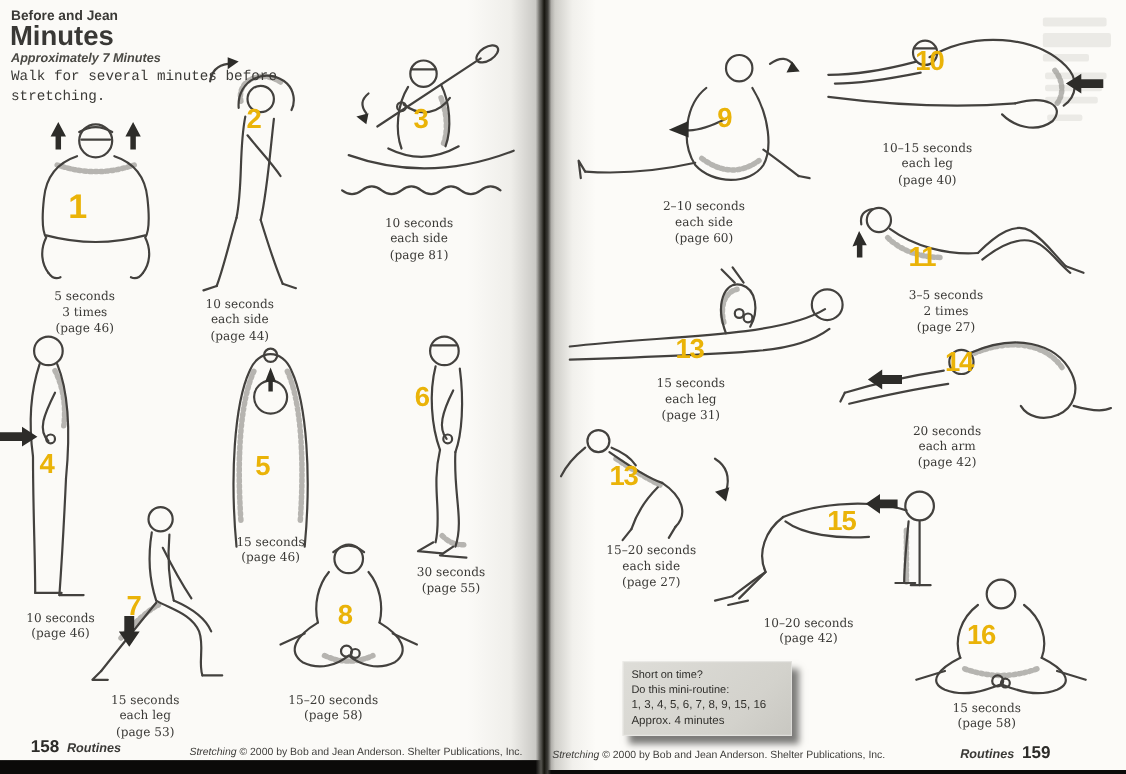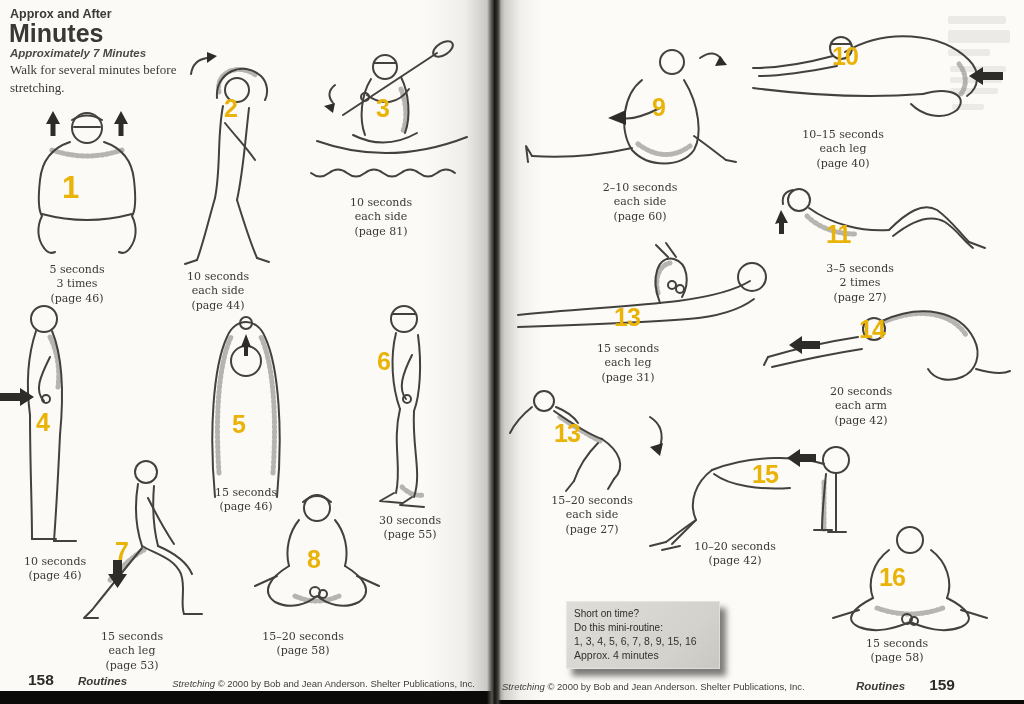--- a/index.html
+++ b/index.html
@@ -18,56 +18,56 @@
     background:linear-gradient(to right,#716f6b 0%,#cfcec9 2%,#f1f0ec 5%,#fcfbf8 9%,#fcfbf8 100%);
   }
   .gutter{
     position:absolute;left:487px;top:0;width:14px;height:704px;z-index:6;
     background:linear-gradient(to right,rgba(70,69,65,0) 0%,#55544f 35%,#16150f 55%,#3d3c38 78%,rgba(130,129,125,0) 100%);
   }
   
   .eyebrow{position:absolute;left:10px;top:7px;font-size:12.5px;font-weight:bold;color:#3a3936;z-index:3;}
   .title{position:absolute;left:9px;top:19px;font-size:25px;font-weight:bold;color:#393835;z-index:3;}
   .subtitle{position:absolute;left:10px;top:47px;font-size:11.5px;font-style:italic;font-weight:bold;color:#4a4944;z-index:3;}
-  .intro{position:absolute;left:10px;top:61px;font-family:Liberation Serif, serif;
+  .intro{position:absolute;left:10px;top:61px;font-family:Liberation Mono, monospace;
          font-size:13px;color:#3b3a37;line-height:1.35;white-space:pre-line;z-index:3;}
   
   .fig{position:absolute;z-index:2;}
   .fig svg{display:block;width:100%;height:100%;}
   .fig path,.fig circle,.fig ellipse{fill:none;stroke:#43413e;stroke-width:2;stroke-linecap:round;stroke-linejoin:round;}
   .fig .arr{fill:#2d2c29;stroke:none;}
   .fig .shade{stroke:#918f8b;stroke-width:5;stroke-dasharray:2 3;opacity:.65;}
   .num{position:absolute;font-weight:bold;font-size:25px;color:#eab308;z-index:3;letter-spacing:-1px;}
   .cap{position:absolute;transform:translateX(-50%);width:150px;text-align:center;z-index:3;
        font-family:"DejaVu Serif","Liberation Serif",serif;font-size:11px;line-height:1.3;color:#3b3a37;white-space:pre-line;}
   
   .mini{
     position:absolute;left:566px;top:601px;width:138px;padding:6px 8px 7px 8px;z-index:4;
     background:linear-gradient(135deg,#deddd8 0%,#d3d2cc 70%,#c8c7c1 100%);
     box-shadow:6px 7px 6px rgba(18,18,16,.55), inset 0 0 0 1px rgba(255,255,255,.35);
   }
   .mini .b{font-weight:normal;font-size:10px;color:#2e2d2a;line-height:1.35;}
   .mini .r{font-size:10.5px;color:#33322e;line-height:1.35;}
   
-  .folio{position:absolute;display:inline-flex;align-items:baseline;gap:24px;z-index:3;}
+  .folio{position:absolute;display:inline-flex;align-items:baseline;gap:7px;z-index:3;}
   .folio .pn{font-weight:bold;font-size:15.5px;color:#2d2c29;}
   .folio .sect{font-style:italic;font-size:11.5px;color:#3a3936;font-weight:bold;}
   .credit{position:absolute;font-size:9.5px;color:#3e3d3a;white-space:nowrap;z-index:3;}
   .credit i{font-style:italic;}
   
   .ghost{position:absolute;background:#e8e7e2;border-radius:2px;filter:blur(.6px);opacity:.8;z-index:1;}
 </style>
 </head>
 <body>
 
 <div class="page page-left"></div>
 <div class="page page-right"></div>
 <div class="gutter"></div>
 
-<div class="eyebrow">Approx and After</div>
+<div class="eyebrow">Before and Jean</div>
 <div class="title">Minutes</div>
 <div class="subtitle">Approximately 7 Minutes</div>
 <div class="intro">Walk for several minutes before
 stretching.</div>
 
 <div class="fig" style="left:12px;top:98px;width:150px;height:165px">
 <svg viewBox="0 0 150 165">
   <circle cx="75" cy="30" r="15"></circle>
   <path d="M60,22 q15,-9 30,0"></path>
       <path d="M62,29 h26"></path>
@@ -337,21 +337,21 @@
   <path d="M186,44 C184,64 182,84 182,100 M196,44 C196,66 196,86 196,102"></path>
   <path d="M174,100 h18 M188,102 h18"></path>
   <path d="M74,44 C90,56 120,60 150,58"></path>
   <path d="M72,40 C56,52 48,72 56,90 C44,98 34,106 26,112"></path>
   <path d="M26,112 l-16,4 M40,116 l-18,4"></path>
   <path d="M56,90 C46,100 38,108 32,114"></path>
   <path class="arr" d="M176,24 h-16 v-5 l-13,9 13,9 v-5 h16 z"></path>
 </svg>
 </div>
 <span class="num" style="left:752px;top:460px">15</span>
-<div class="cap" style="left:735px;top:540px">10–20 seconds
+<div class="cap" style="left:735px;top:560px">10–20 seconds
 (page 42)</div>
 
 <div class="fig" style="left:815px;top:520px;width:190px;height:118px">
 <svg viewBox="0 0 190 118">
   <circle cx="95" cy="20" r="13"></circle>
   <path d="M74,30 C58,42 52,62 58,78 M116,30 C132,42 138,62 132,78"></path>
   <path class="shade" d="M62,88 Q95,100 128,88"></path>
   <path d="M58,78 C38,88 28,100 44,107 C62,114 80,108 95,102 M132,78 C152,88 162,100 146,107 C128,114 110,108 95,102"></path>
   <path d="M44,90 L18,98 M146,90 L172,98"></path>
   <circle cx="92" cy="99" r="5"></circle>

